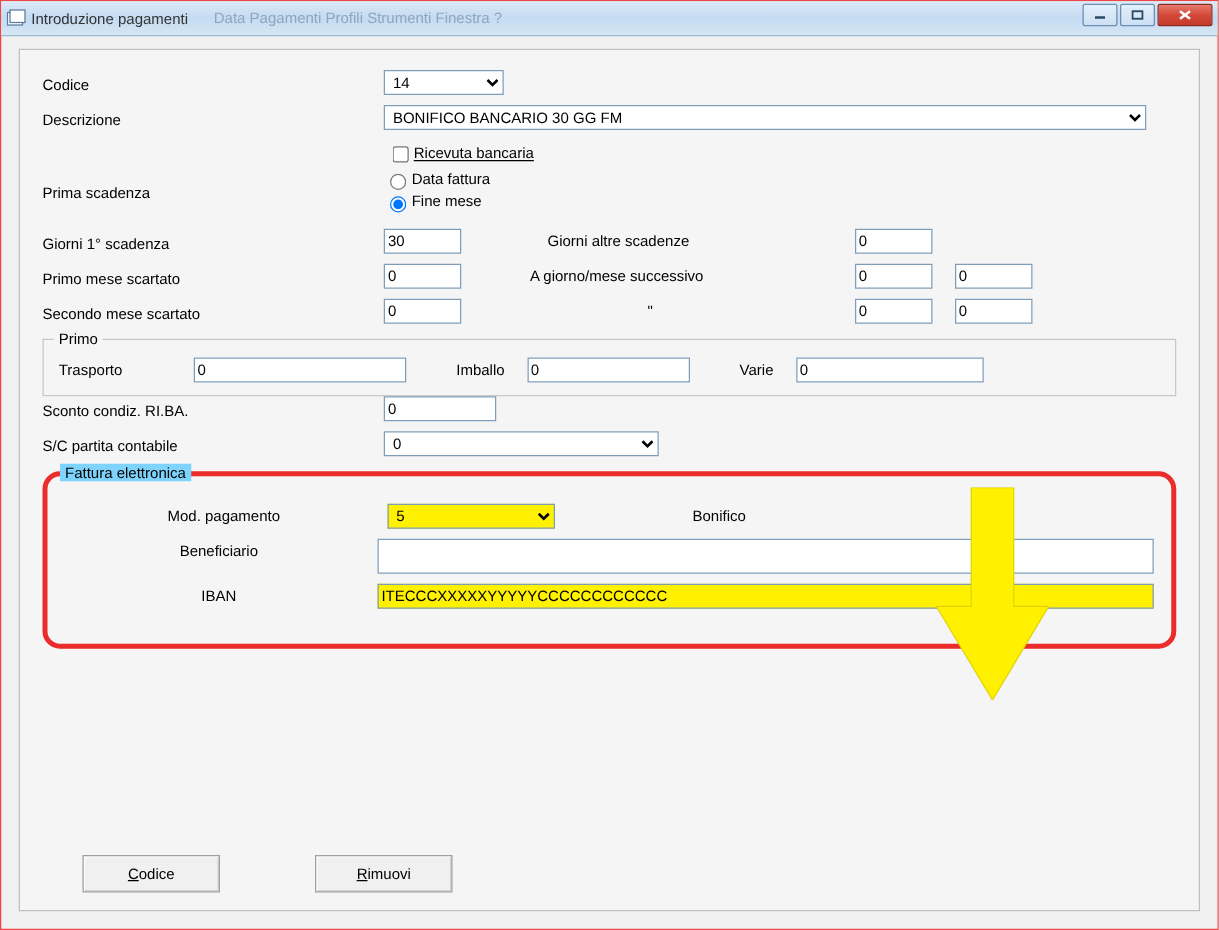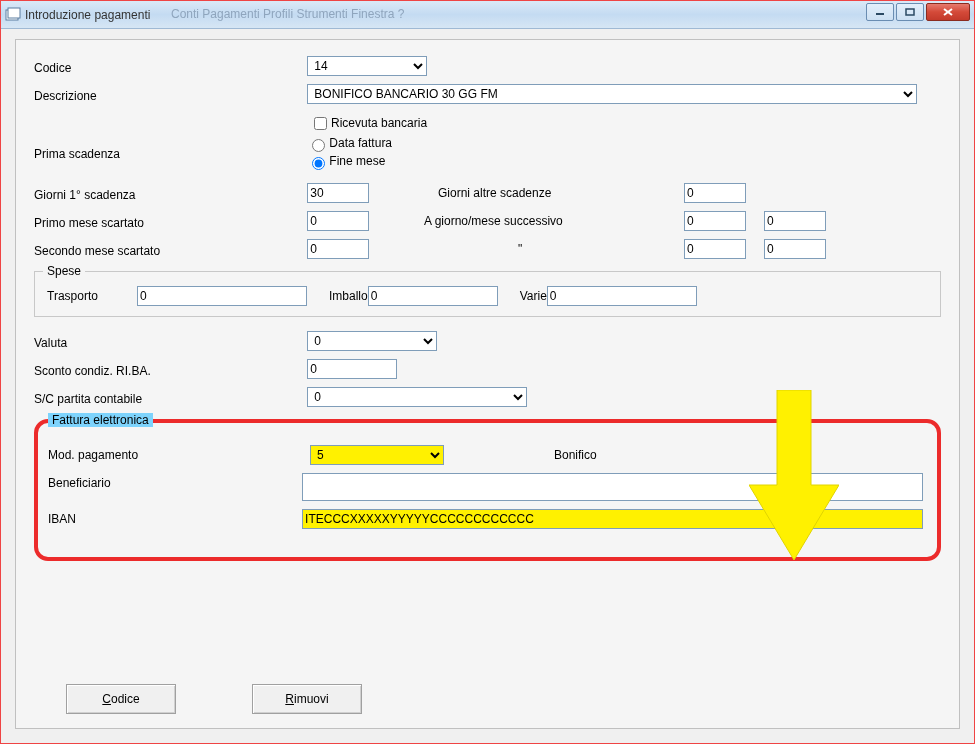--- a/index.html
+++ b/index.html
@@ -42,21 +42,21 @@
   }
   .row { position:relative; margin-bottom:4px; min-height:24px; }
   .lbl { display:inline-block; width:270px; vertical-align:middle; padding-top:3px;}
   select, input[type=text] {
     font: inherit;
     border:1px solid #7f9db9;
     background:#fff;
     height:20px;
     padding:1px 2px;
   }
-  .cb-wrap { margin-left:276px; padding:2px 0;}
+  .cb-wrap { margin-left:276px; padding:2px 0;text-decoration:underline;}
   .radio-wrap { margin-left:276px; padding:1px 0;}
   input[type=checkbox], input[type=radio]{ vertical-align:middle; margin-right:4px;}
   .fieldset {
     border:1px solid #c8c8c8;
     position:relative;
     padding:10px 12px 10px 12px;
     margin-top:8px;
   }
   .fieldset .legend {
     position:absolute; top:-8px; left:8px;
@@ -79,40 +79,40 @@
   .arrow svg { width:100%; height:100%; display:block; }
   .btnbar { position:absolute; left:30px; right:30px; bottom:14px; display:flex; gap:76px; padding-left:20px;}
   button.formbtn {
     width:110px; height:30px;
     font: inherit;
     background:#f0f0f0;
     border:1px solid #a0a0a0;
     box-shadow: inset 1px 1px 0 #fff, inset -1px -1px 0 #d0d0d0;
     cursor:default;
   }
-  .spese-grid { display:flex; align-items:center; padding-top:4px;}
+  .spese-grid { display:flex; align-items:center; gap:18px; padding-top:4px;}
   .spese-grid .slabel { display:inline-block;}
   .small-input { width:62px; }
   .ab-text { position:absolute; }
   .fatrow { display:flex; align-items:flex-start; margin-bottom:8px;}
-  .fatrow .flbl { width:262px; padding-top:3px;}
+  .fatrow .flbl { width:262px; padding-top:3px;text-align:center;}
 </style>
 </head>
 <body>
 
 <div class="window">
   <div class="titlebar">
     <span class="icon">
       <svg viewBox="0 0 16 16">
           <rect x="1" y="3" width="12" height="10" fill="#fff" stroke="#5a7ca0"></rect>
           <rect x="3" y="1" width="12" height="10" fill="#fff" stroke="#5a7ca0"></rect>
         </svg>
     </span>
     <span class="title">Introduzione pagamenti</span>
-    <span class="blurred">Conti   Pagamenti   Profili   Strumenti   Finestra   ?</span>
+    <span class="blurred">Data   Pagamenti   Profili   Strumenti   Finestra   ?</span>
     <div class="sys-btns">
       <div class="sys-btn">
           <svg width="10" height="8">
             <line x1="1" y1="6" x2="9" y2="6" stroke="#2b4963" stroke-width="2"></line>
           </svg>
         </div>
       <div class="sys-btn">
           <svg width="10" height="8">
             <rect x="1" y="1" width="8" height="6" fill="none" stroke="#2b4963" stroke-width="1.5"></rect>
           </svg>
@@ -123,21 +123,21 @@
             <line x1="10" y1="2" x2="2" y2="8" stroke="#fff" stroke-width="2"></line>
           </svg>
         </div>
     </div>
   </div>
 
   <div class="content">
 
     <div class="row">
       <span class="lbl">Codice</span>
-      <select style="width:120px"><option>14</option></select>
+      <select style="width:96px"><option>14</option></select>
     </div>
 
     <div class="row">
       <span class="lbl">Descrizione</span>
       <select style="width:610px"><option>BONIFICO BANCARIO 30 GG FM</option></select>
     </div>
 
 
     <div class="cb-wrap">
       <input type="checkbox" style=""><span>Ricevuta bancaria</span>
@@ -168,35 +168,31 @@
 
     <div class="row">
       <span class="lbl">Secondo mese scartato</span>
       <input type="text" class="small-input" value="0" style="">
       <span class="ab-text" style="left:484px; top:3px;">"</span>
       <input type="text" class="small-input" style="position: absolute; left: 650px;" value="0">
       <input type="text" class="small-input" style="position: absolute; left: 730px;" value="0">
     </div>
 
     <div class="fieldset">
-      <span class="legend">Spese</span>
+      <span class="legend">Primo</span>
       <div class="spese-grid">
         <span class="slabel" style="width:90px;">Trasporto</span>
         <input type="text" style="width: 170px;" value="0">
         <span class="slabel" style="margin-left:22px;">Imballo</span>
         <input type="text" style="width: 130px;" value="0">
         <span class="slabel" style="margin-left:22px;">Varie</span>
         <input type="text" style="width: 150px;" value="0">
       </div>
     </div>
 
-    <div class="row" style="margin-top:14px;">
-      <span class="lbl">Valuta</span>
-      <select style="width:130px"><option>0</option></select>
-    </div>
 
     <div class="row">
       <span class="lbl">Sconto condiz. RI.BA.</span>
       <input type="text" style="width: 90px;" value="0">
     </div>
 
 
     <div class="row">
       <span class="lbl">S/C partita contabile</span>
       <select style="width:220px"><option>0</option></select>

